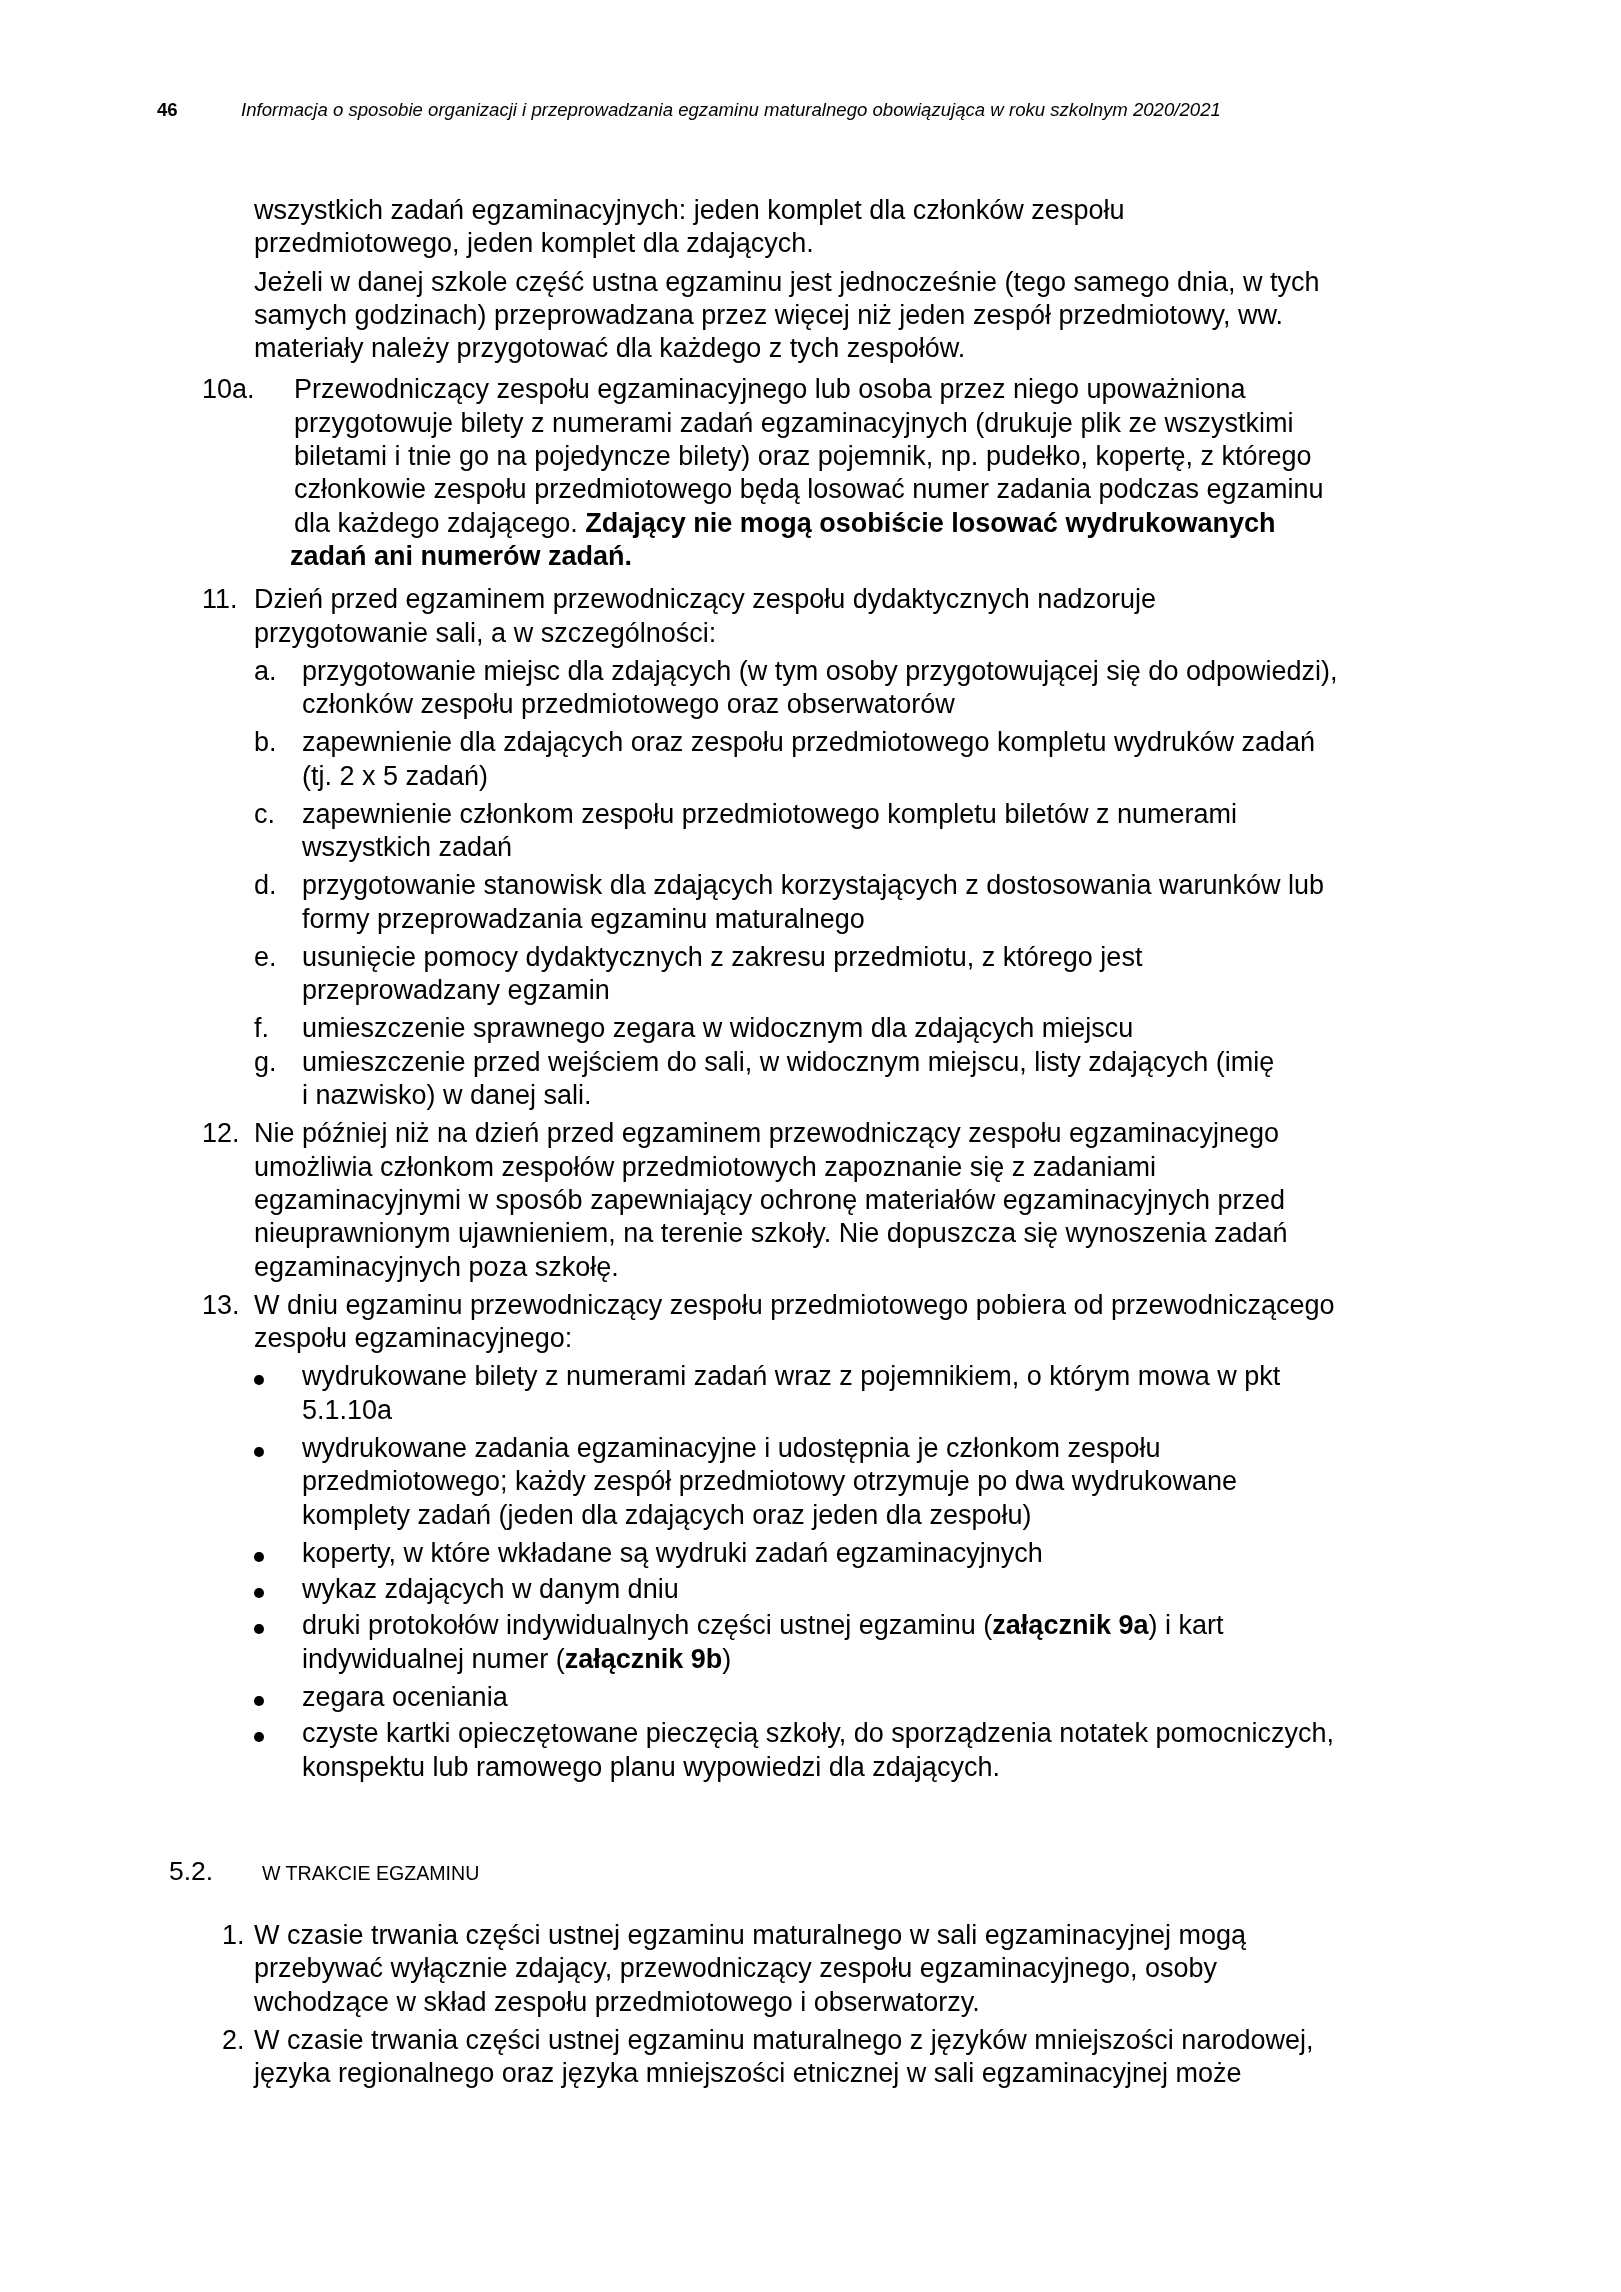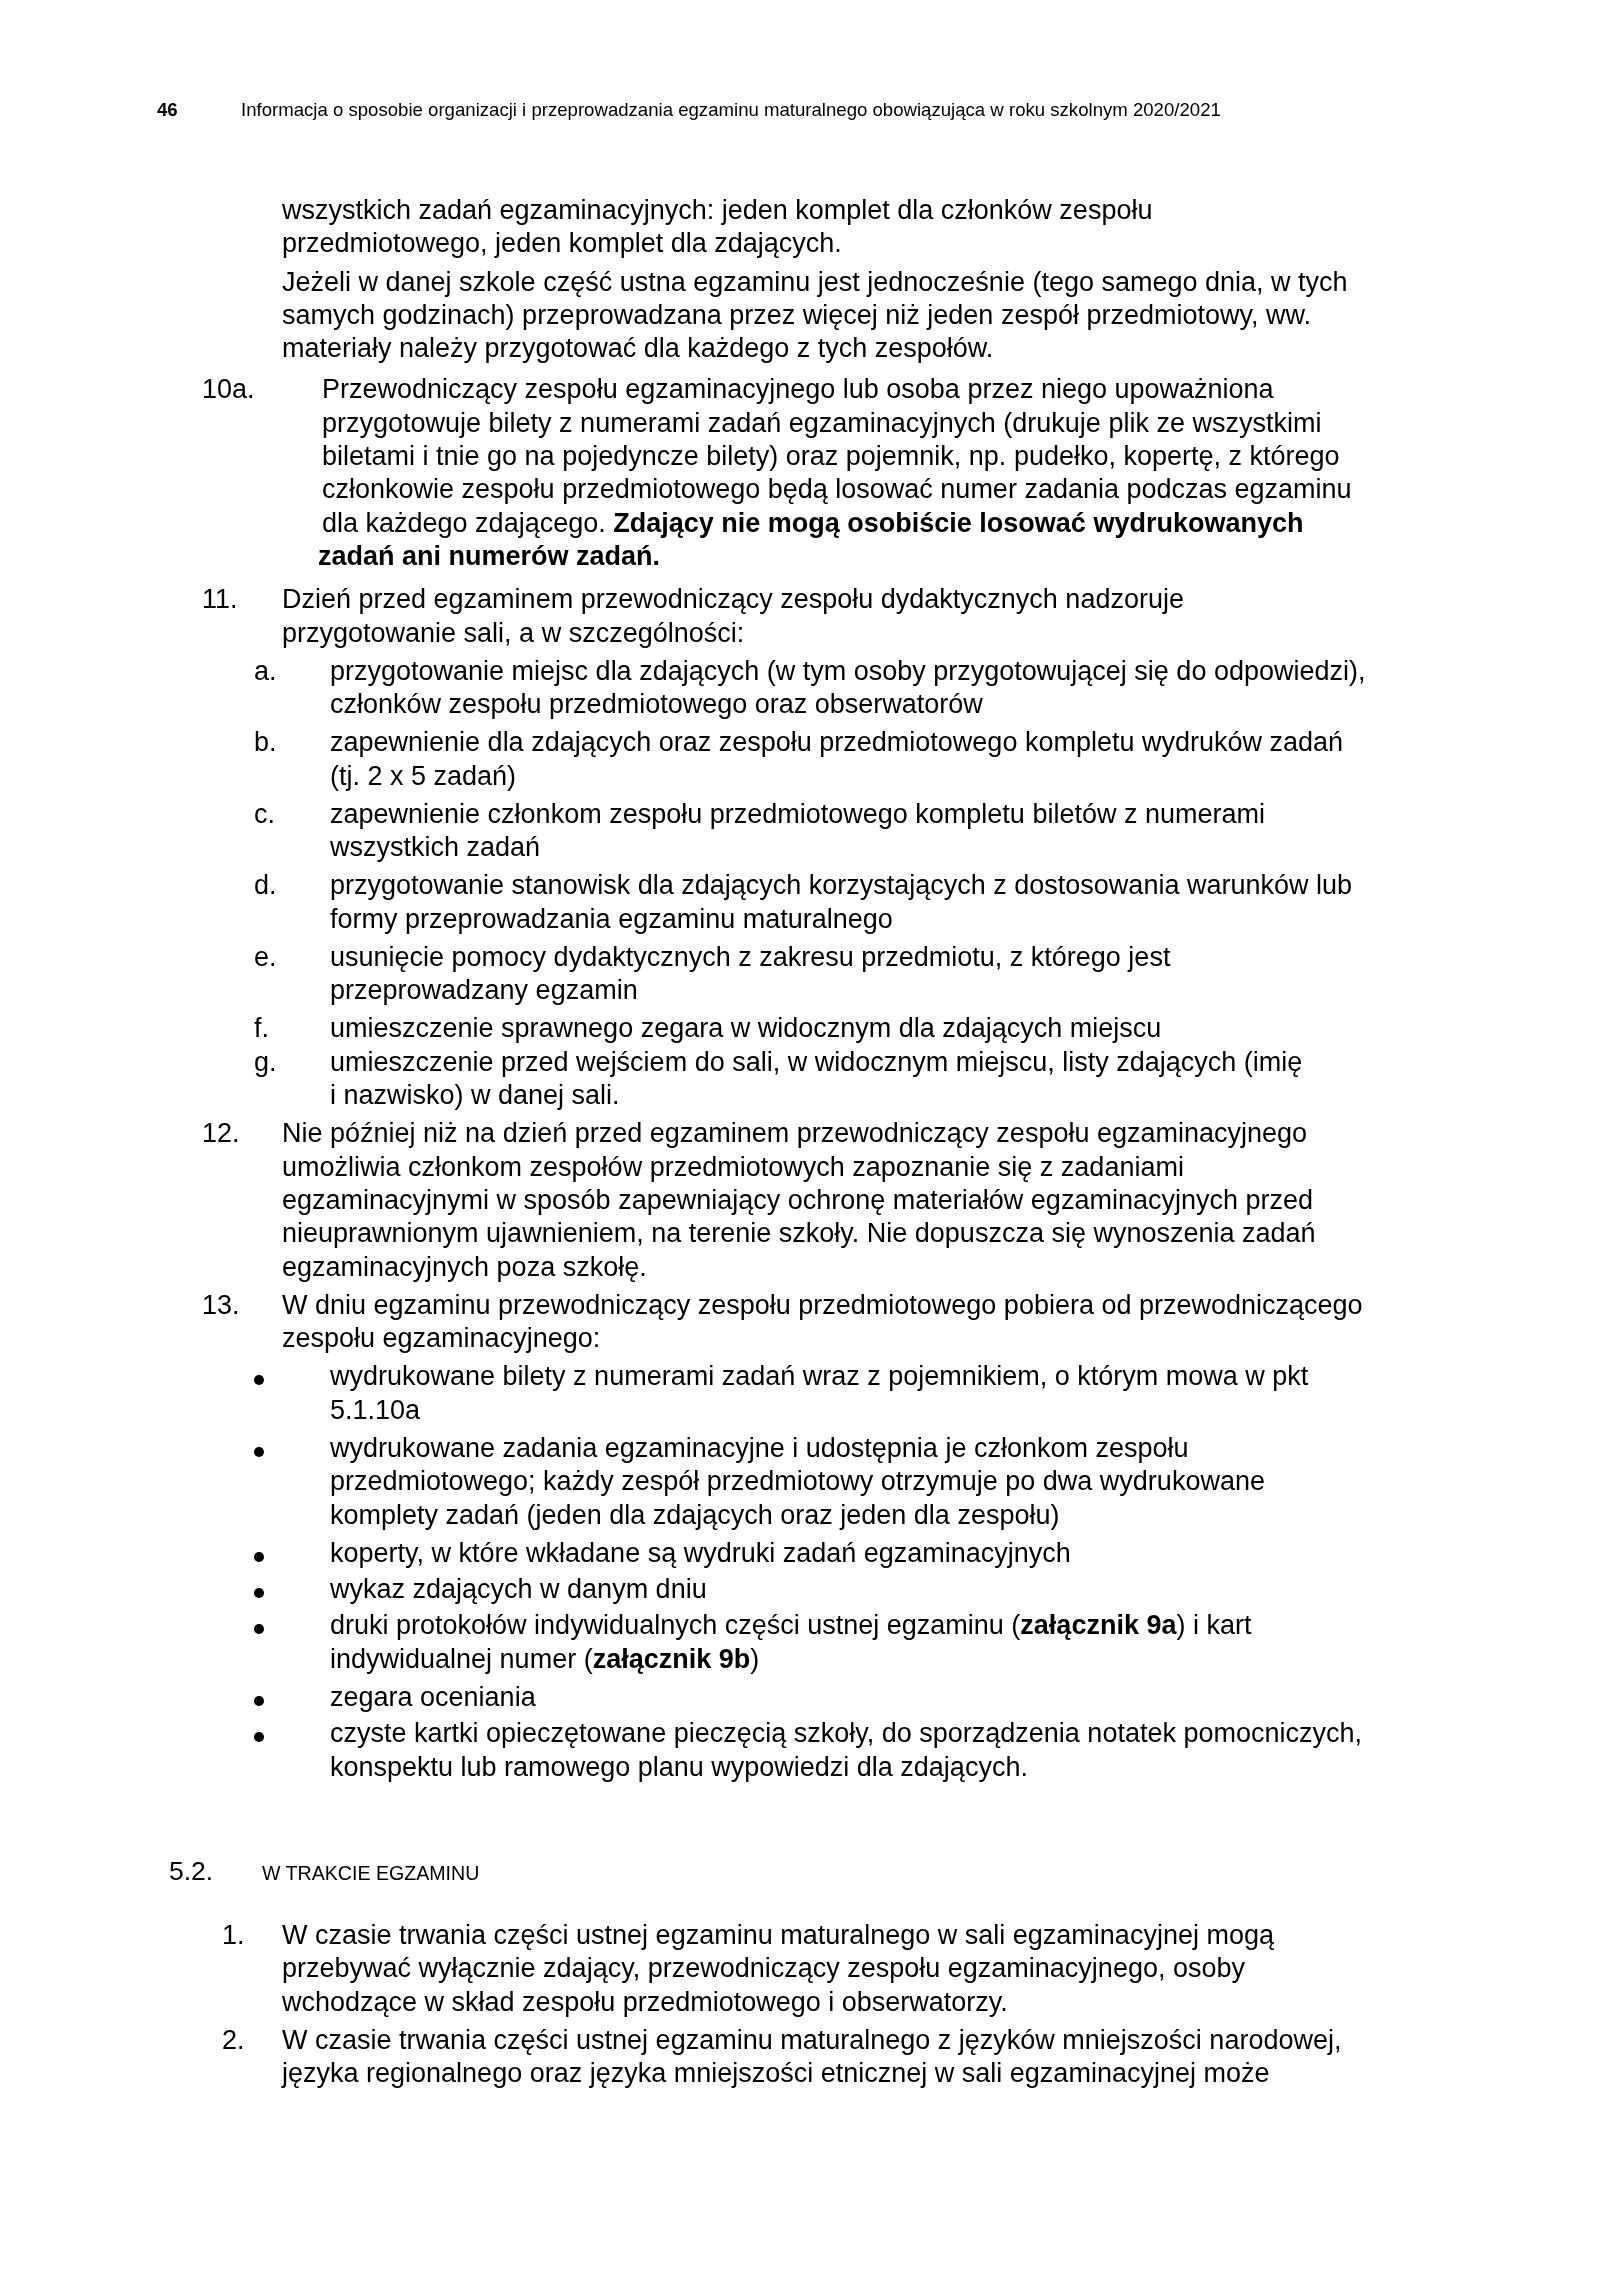--- a/index.html
+++ b/index.html
@@ -1,23 +1,23 @@
 <!DOCTYPE html>
 <html><head>
 <meta charset="utf-8">
 <style>
   html, body { margin: 0; padding: 0; background: #ffffff; }
   body { width: 1621px; height: 2293px; position: relative; overflow: hidden;
          font-family: "Liberation Sans", sans-serif; color: #000; }
   .header { position: absolute; top: 96px; left: 157px; width: 1313px; height: 27.4px;
             font-size: 18.6px; line-height: 27.4px; }
   .header .pagenum { position: absolute; left: 0; top: 0; font-weight: bold; }
-  .header .title { position: absolute; left: 84px; top: 0; white-space: nowrap; }
+  .header .title { position: absolute; left: 84px; top: 0; font-style: italic; white-space: nowrap; }
 
-  .line { position: absolute; font-size: 27px; line-height: 33px; white-space: nowrap; margin-left: 28px; }
+  .line { position: absolute; font-size: 27px; line-height: 33px; white-space: nowrap; }
   .b { font-weight: bold; }
   .num { position: absolute; font-size: 27px; line-height: 33px; }
   .bullet { position: absolute; width: 9.8px; height: 9.8px; border-radius: 50%; background: #000; }
   .sec-num { position: absolute; font-size: 26.5px; font-weight: normal; line-height: 33px; }
   .sec-title { position: absolute; font-size: 19.6px; font-weight: normal; line-height: 33px; }
 </style>
 </head>
 <body>
 
 <div class="header">

